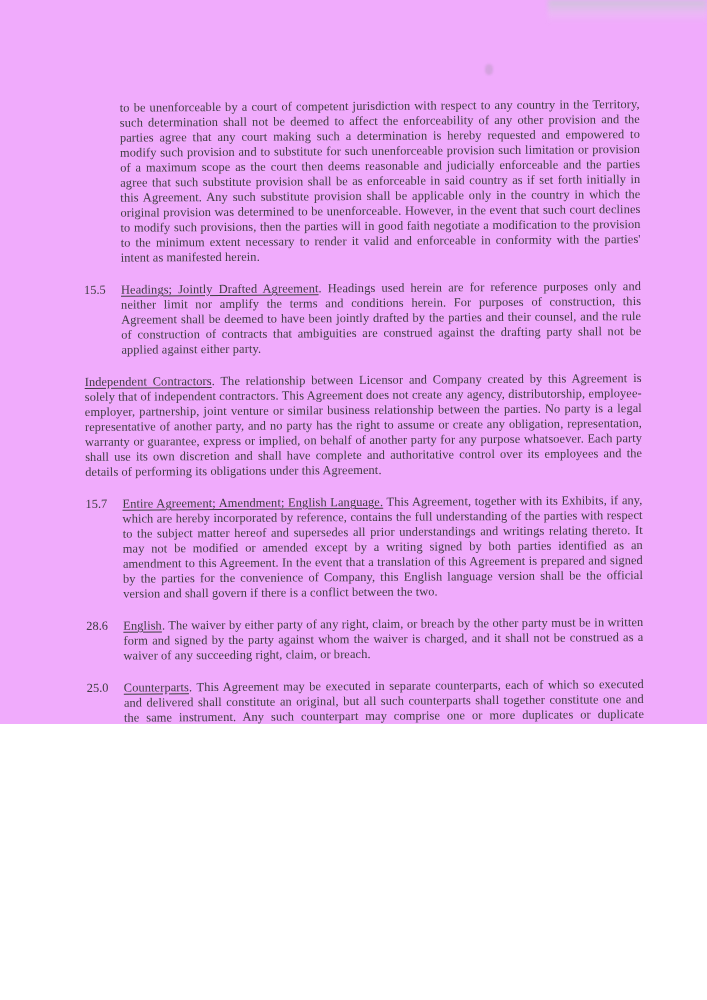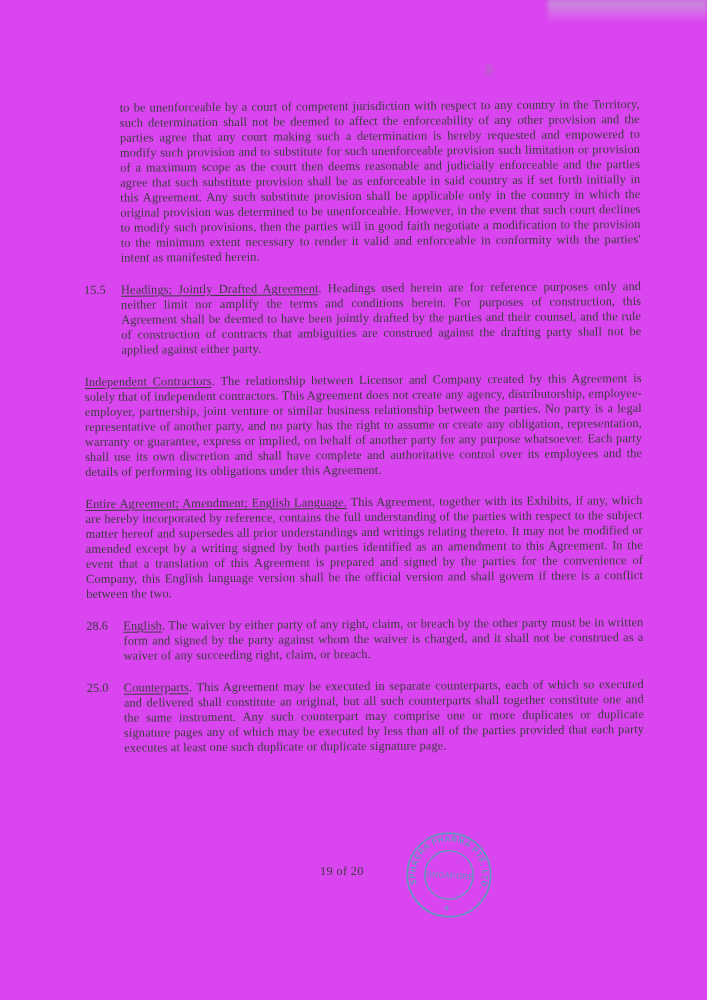--- a/index.html
+++ b/index.html
@@ -3,22 +3,22 @@
 <meta charset="utf-8">
 <style>
   html, body {
     margin: 0;
     padding: 0;
     background: #ffffff;
   }
   .page {
     position: relative;
     width: 707px;
-    height: 1000px;
-    background: #d946ef;
+    height: 724px;
+    background: #f0abfc;
     overflow: hidden;
     font-family: "Liberation Serif", serif;
   }
   
   .artifact-top {
     position: absolute;
     left: 548px; top: 0;
     width: 159px; height: 26px;
     background: linear-gradient(to bottom, rgba(178, 214, 192, 0.55), rgba(225, 238, 230, 0.18) 55%, rgba(255,255,255,0) 90%);
     filter: blur(2px);
@@ -117,20 +117,21 @@
     <div class="section">
       <div class="sec-num">15.5</div>
       <p class="sec-body"><span class="sec-heading">Headings; Jointly Drafted Agreement</span><span>. </span><span>Headings used herein are for reference purposes only and neither limit nor amplify the terms and conditions herein. For purposes of construction, this Agreement shall be deemed to have been jointly drafted by the parties and their counsel, and the rule of construction of contracts that ambiguities are construed against the drafting party shall not be applied against either party.</span></p>
     </div>
 
     <div class="section">
       <p class="sec-body"><span class="sec-heading">Independent Contractors</span><span>. </span><span>The relationship between Licensor and Company created by this Agreement is solely that of independent contractors. This Agreement does not create any agency, distributorship, employee-employer, partnership, joint venture or similar business relationship between the parties. No party is a legal representative of another party, and no party has the right to assume or create any obligation, representation, warranty or guarantee, express or implied, on behalf of another party for any purpose whatsoever. Each party shall use its own discretion and shall have complete and authoritative control over its employees and the details of performing its obligations under this Agreement.</span></p>
     </div>
 
     <div class="section">
+      <div class="sec-num">15.7</div>
       <p class="sec-body"><span class="sec-heading">Entire Agreement; Amendment; English Language.</span><span> </span><span>This Agreement, together with its Exhibits, if any, which are hereby incorporated by reference, contains the full understanding of the parties with respect to the subject matter hereof and supersedes all prior understandings and writings relating thereto. It may not be modified or amended except by a writing signed by both parties identified as an amendment to this Agreement. In the event that a translation of this Agreement is prepared and signed by the parties for the convenience of Company, this English language version shall be the official version and shall govern if there is a conflict between the two.</span></p>
     </div>
 
     <div class="section">
       <div class="sec-num">28.6</div>
       <p class="sec-body"><span class="sec-heading">English</span><span>. </span><span>The waiver by either party of any right, claim, or breach by the other party must be in written form and signed by the party against whom the waiver is charged, and it shall not be construed as a waiver of any succeeding right, claim, or breach.</span></p>
     </div>
 
     <div class="section">
       <div class="sec-num">25.0</div>

